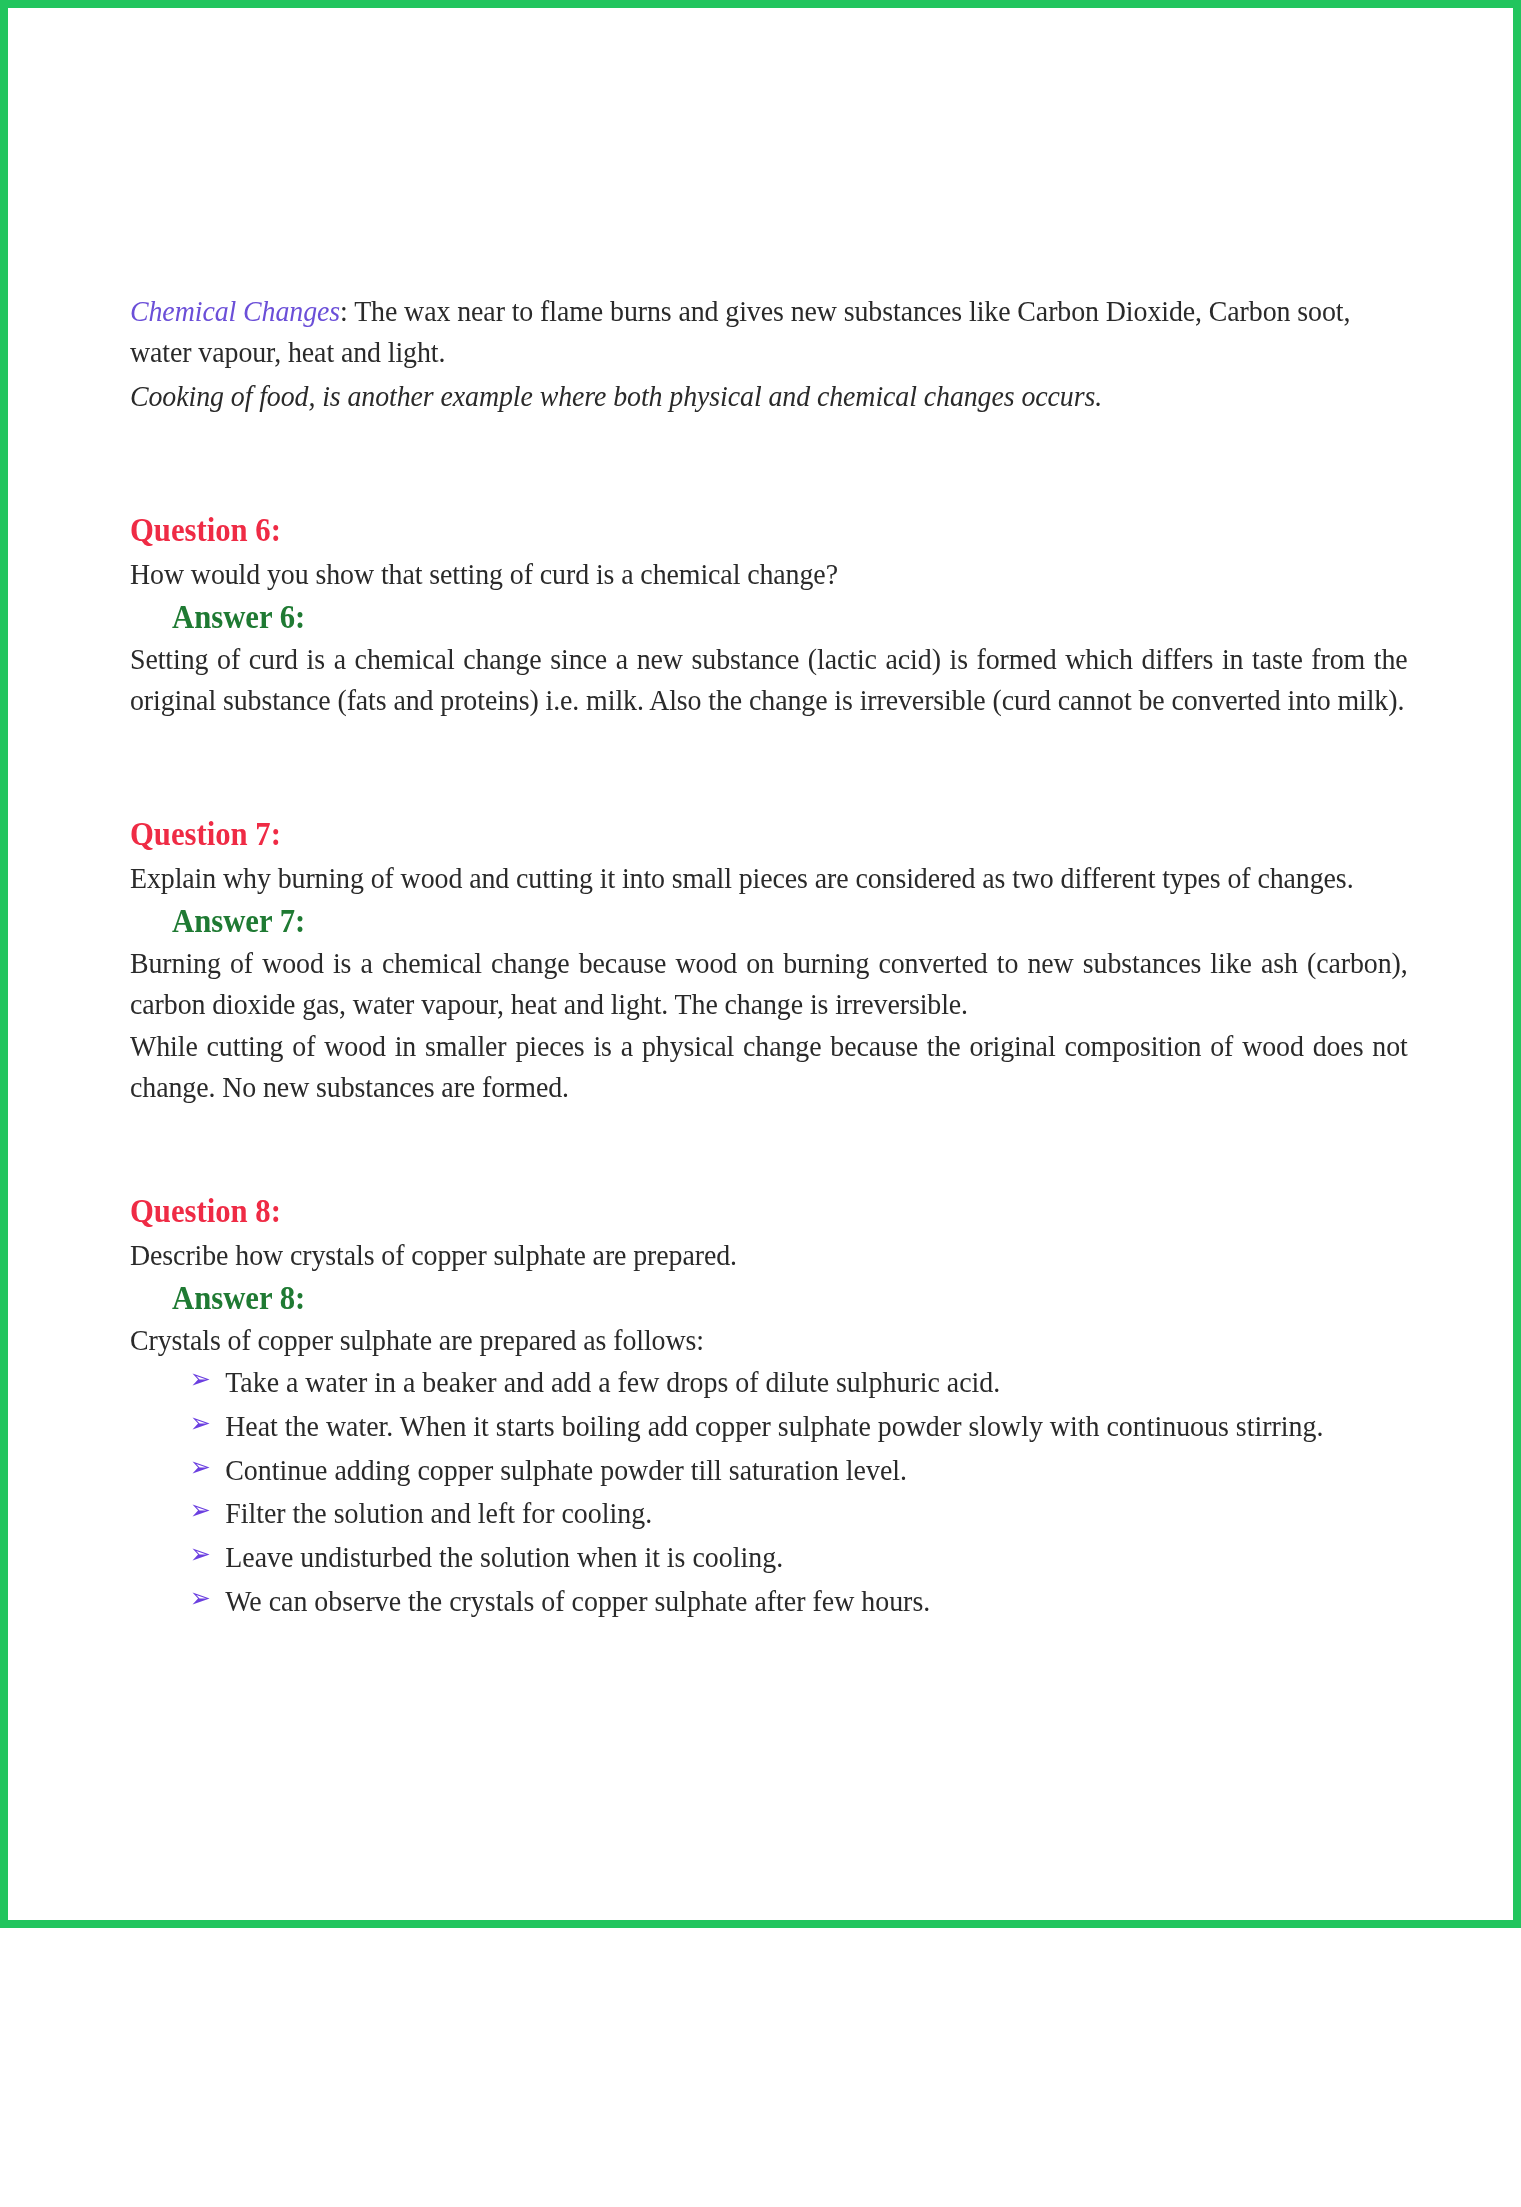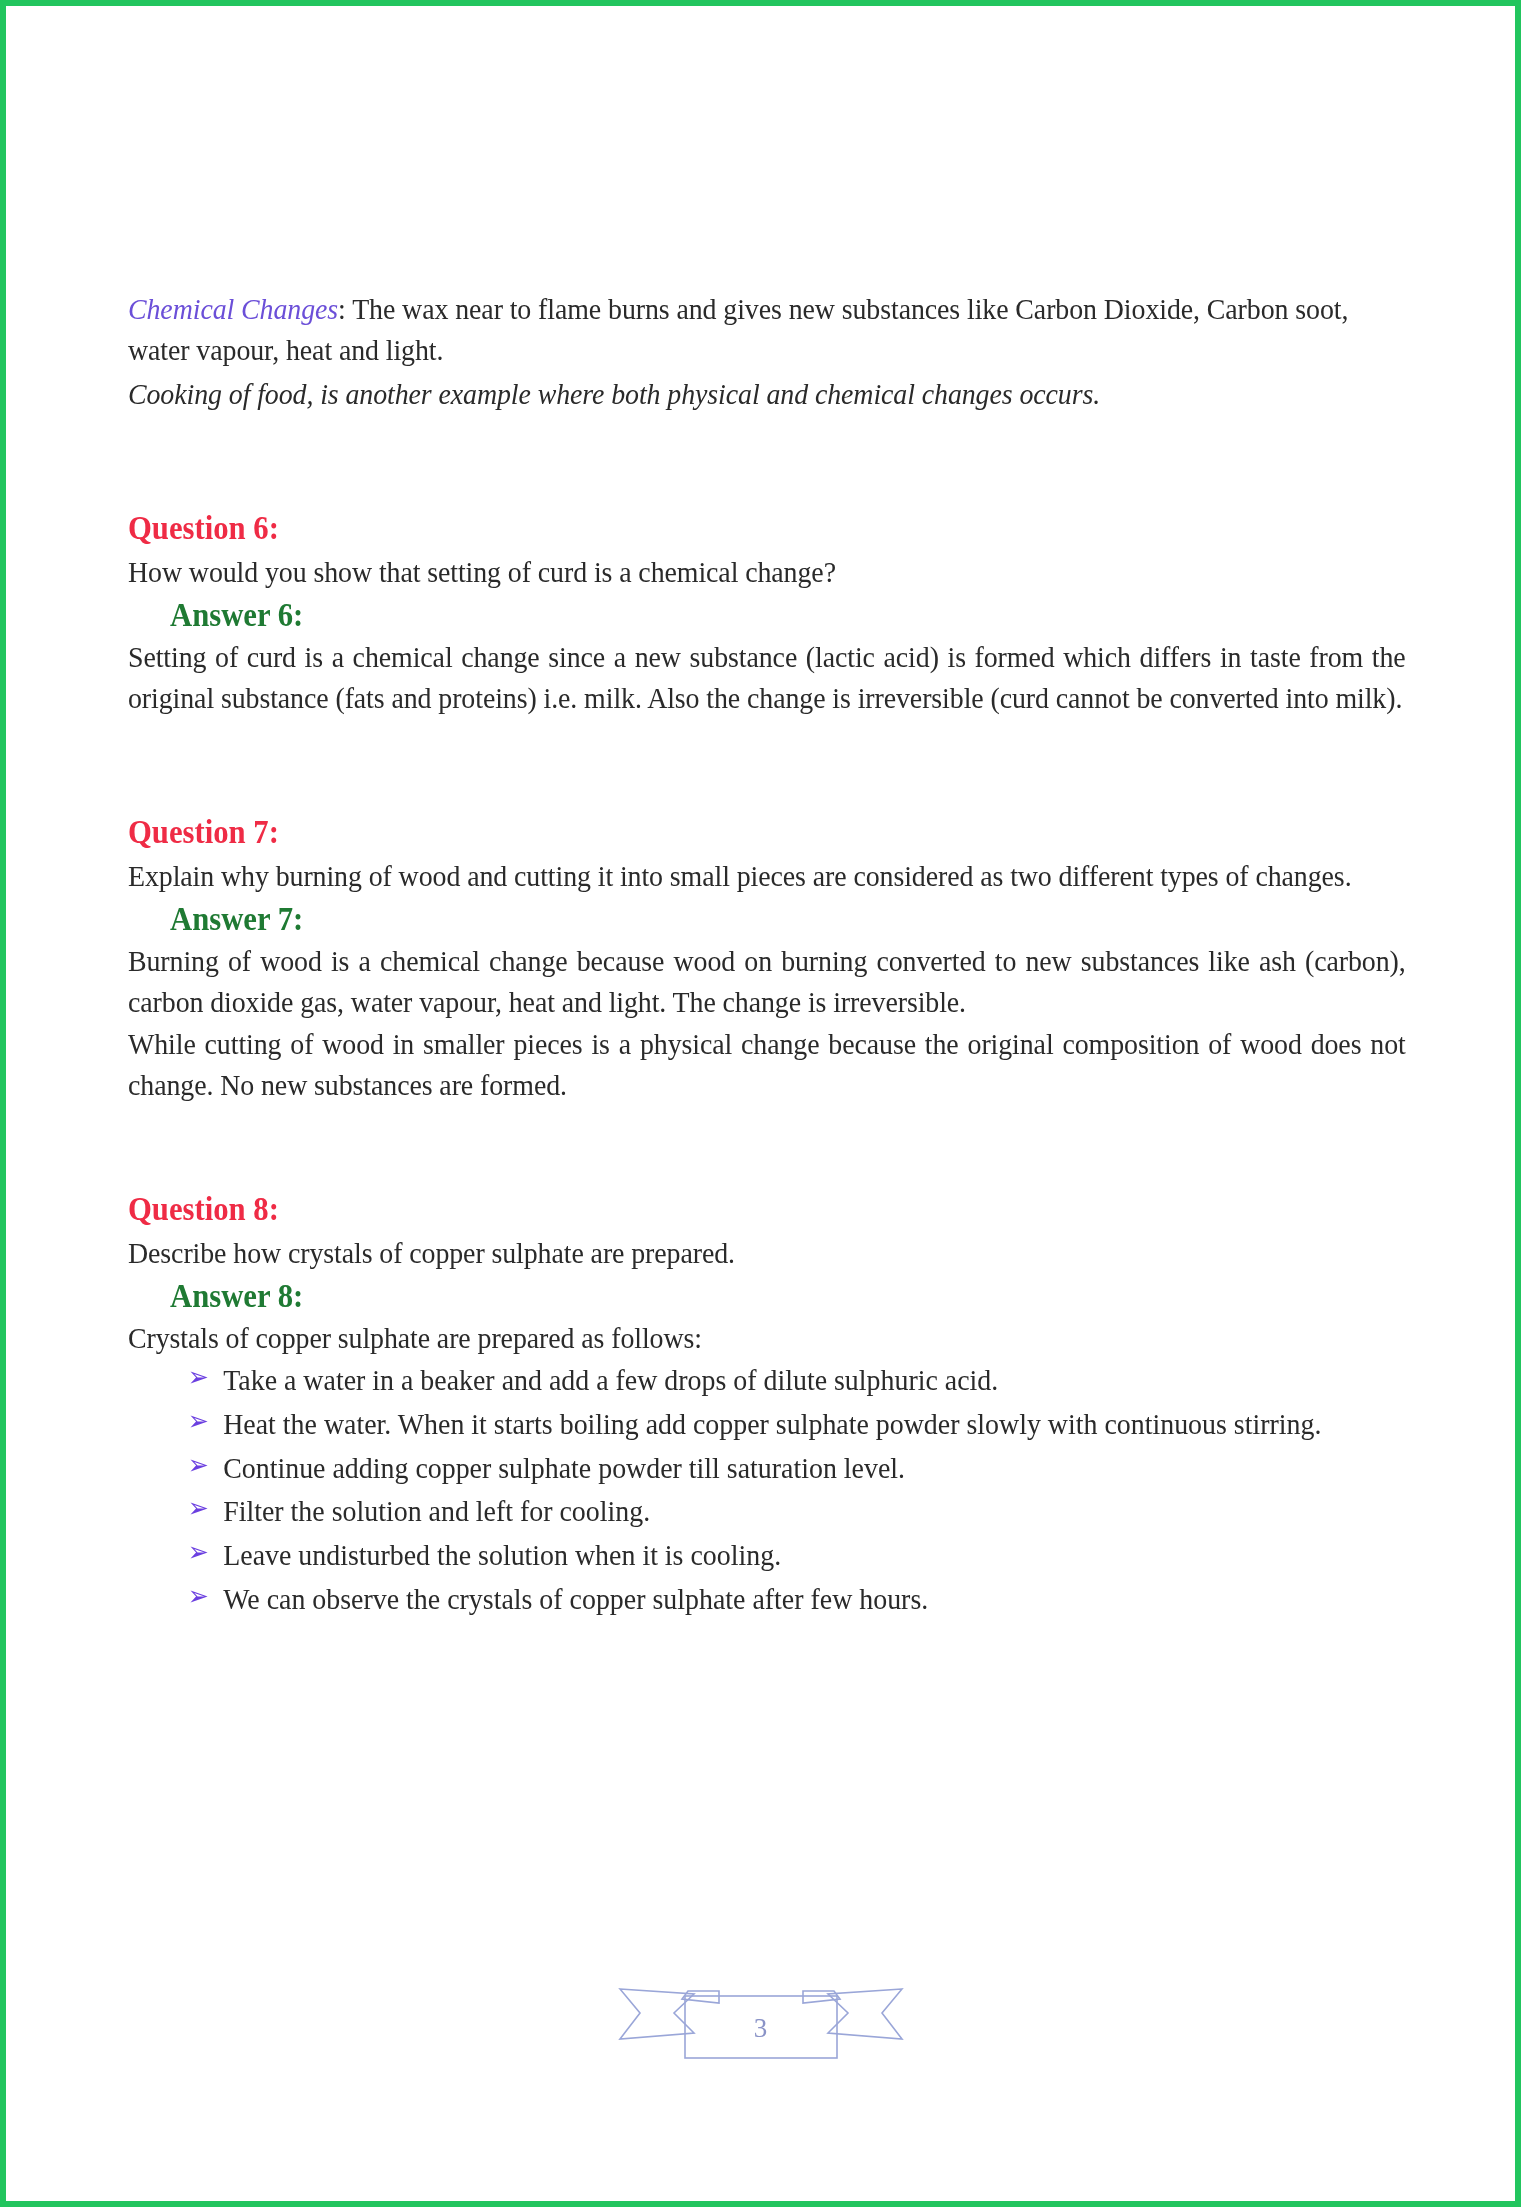--- a/index.html
+++ b/index.html
@@ -3,24 +3,24 @@
 <meta charset="utf-8">
 <style>
   html, body {
     margin: 0;
     padding: 0;
     background: #ffffff;
   }
   .page {
     position: relative;
     width: 1521px;
-    height: 2207px;
+    height: 1928px;
     box-sizing: border-box;
     background: #ffffff;
-    border: 6px solid #22c55e;
+    border: 8px solid #22c55e;
     overflow: hidden;
   }
   .inner-frame {
     position: absolute;
     inset: 0;
     border: 3px solid #ffffff;
     box-sizing: border-box;
     pointer-events: none;
   }
   .content {

